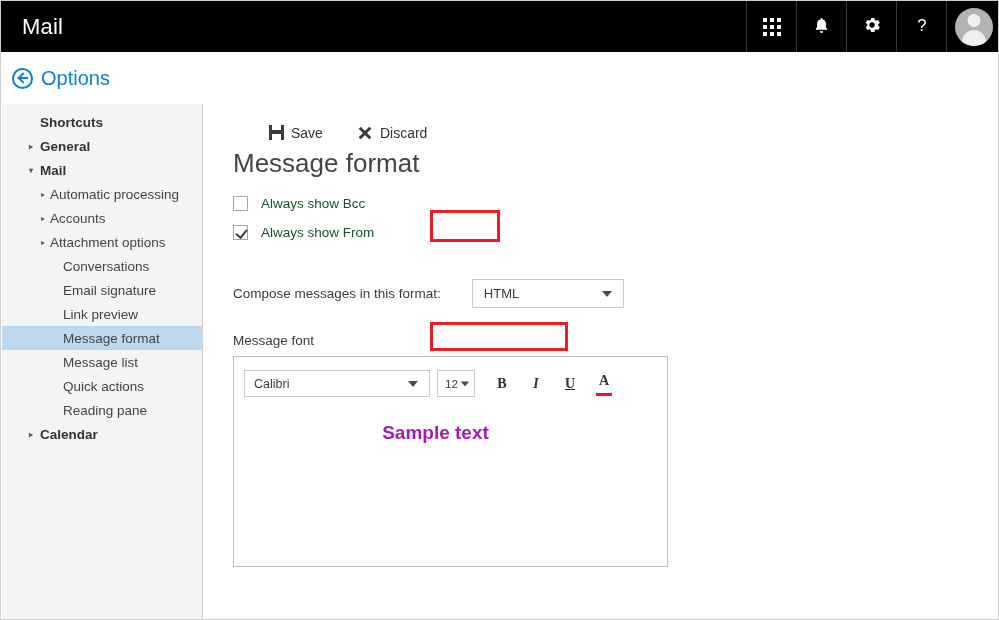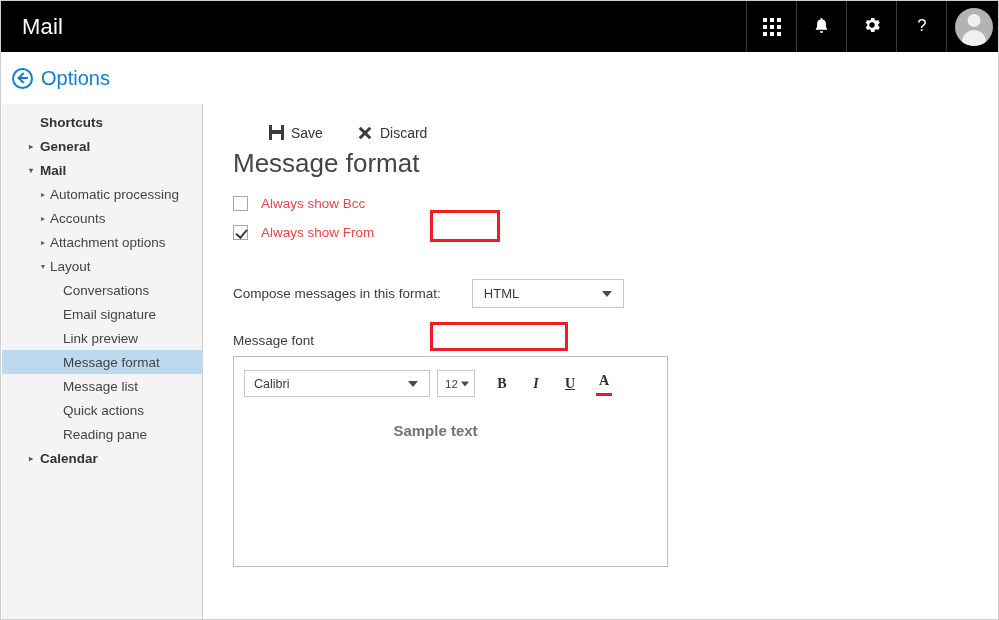--- a/index.html
+++ b/index.html
@@ -276,21 +276,21 @@
     position: absolute;
     left: 4px; top: 1px;
     width: 5px; height: 9px;
     border-right: 2px solid #3b3b3b;
     border-bottom: 2px solid #3b3b3b;
     transform: rotate(40deg);
   }
   .check-label {
     margin-left: 13px;
     font-size: 13.5px;
-    color: #ef4444;
+    color: #14532d;
   }
 
   .format-row {
     position: absolute;
     left: 29px; top: 175px;
     display: flex;
     align-items: center;
     gap: 28px;
   }
   .format-label {
@@ -391,22 +391,22 @@
     position: absolute;
     left: 5px; bottom: 3px;
     width: 16px; height: 3px;
     background: #e8192c;
   }
   .sample-text {
     position: absolute;
     left: 0; right: 0;
     top: 65px;
     text-align: center;
-    font-size: 15px;
-    color: #737373;
+    font-size: 19px;
+    color: #a21caf;
     font-weight: 600;
     padding-right: 30px;
   }
 
   
   .annot {
     position: absolute;
     border: 3px solid #ee1c25;
     box-sizing: border-box;
     pointer-events: none;
@@ -498,24 +498,20 @@
     <div class="nav-item level1">
       <span class="nav-arrow arrow-right"></span>
       <span class="nav-label">Accounts</span>
     </div>
 
     <div class="nav-item level1">
       <span class="nav-arrow arrow-right"></span>
       <span class="nav-label">Attachment options</span>
     </div>
 
-    <div class="nav-item level1">
-      <span class="nav-arrow arrow-down"></span>
-      <span class="nav-label">Layout</span>
-    </div>
 
     <div class="nav-item level2">
       <span class="nav-label">Conversations</span>
     </div>
 
     <div class="nav-item level2">
       <span class="nav-label">Email signature</span>
     </div>
 
     <div class="nav-item level2">

